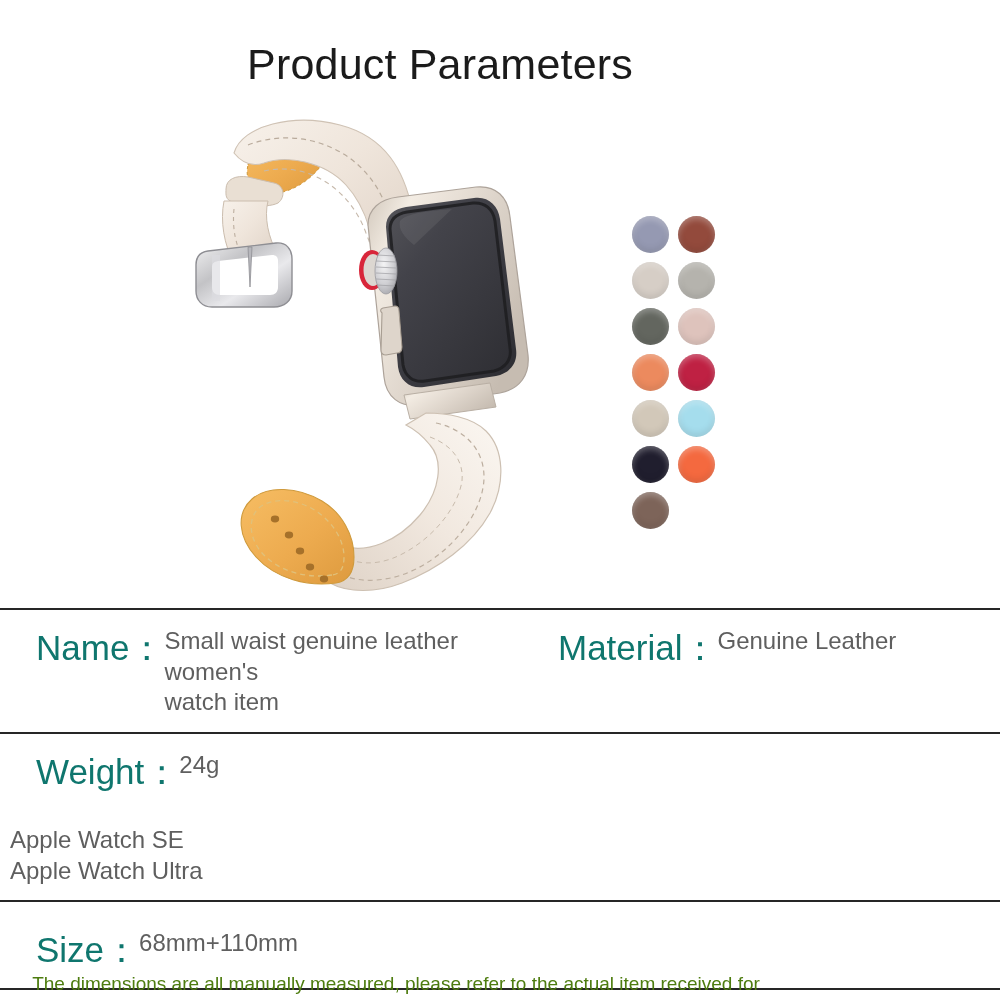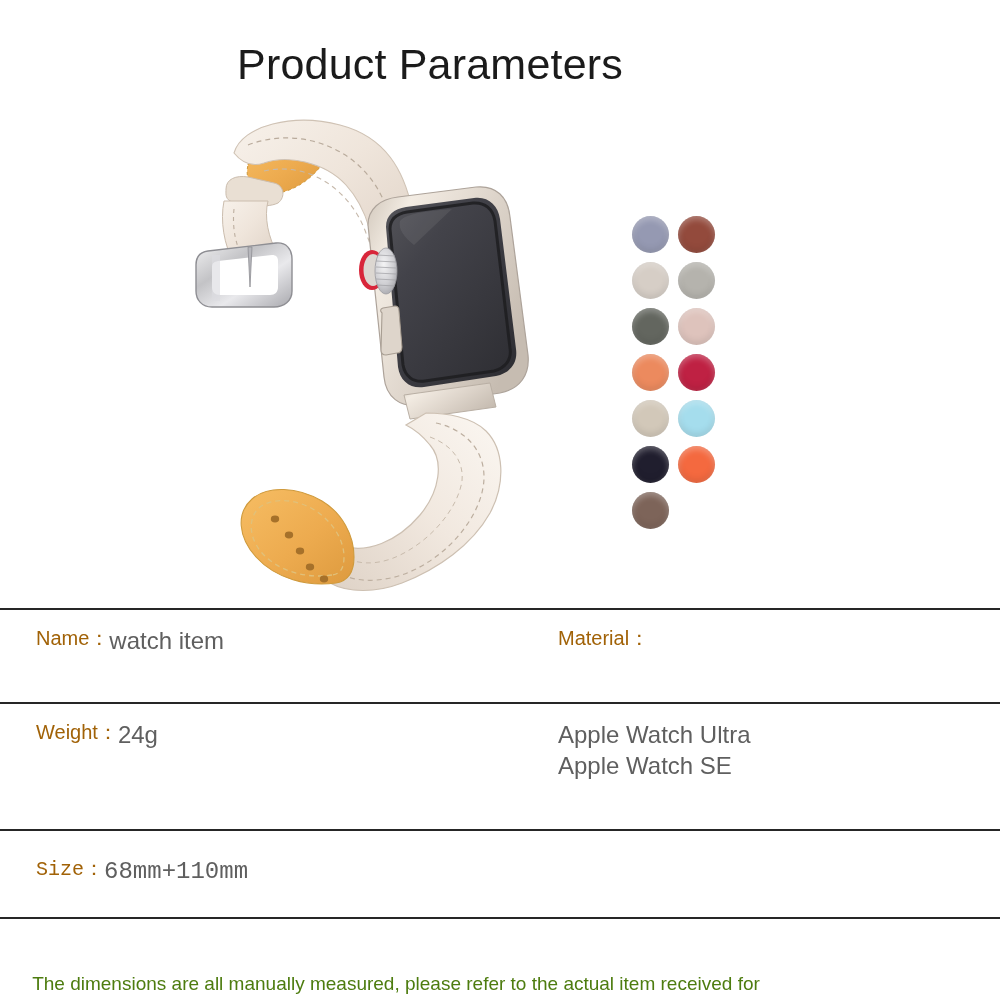--- a/index.html
+++ b/index.html
@@ -11,21 +11,21 @@
     width: 1000px;
     height: 1000px;
     font-family: "Liberation Sans", sans-serif;
     overflow: hidden;
     position: relative;
   }
 
   
   .page-title {
     position: absolute;
-    left: 6px;
+    left: 16px;
     top: 40px;
     width: 848px;
     text-align: center;
     font-size: 43px;
     font-weight: 400;
     color: #1b1b1b;
     letter-spacing: 0.2px;
   }
 
   
@@ -82,37 +82,37 @@
   }
   .cell {
     box-sizing: border-box;
     display: flex;
     align-items: flex-start;
   }
   .cell-left  { width: 548px; padding: 16px 0 14px 36px; }
   .cell-right { width: 452px; padding: 16px 0 14px 10px; }
 
   .spec-label {
-    font-size: 20px;
-    color: #a16207;
+    font-size: 35px;
+    color: #0f766e;
     white-space: nowrap;
     line-height: 1.28;
     flex: 0 0 auto;
   }
   .spec-value {
     font-size: 24px;
     color: #5f5f5f;
     line-height: 1.28;
     font-weight: 300;
   }
   .spec-value .vline { display: block; }
 
   .row-name   { min-height: 92px; }
-  .row-weight { min-height: 125px; }
-  .row-size   { min-height: 86px; font-family: Liberation Mono, monospace; }
+  .row-weight { min-height: 125px; flex-direction: column; }
+  .row-size   { min-height: 86px; }
   .row-size .cell-left { padding-top: 26px; }
 
   
   .row-weight .cell-left,
   .row-name .cell-right { }
 
   
   .footer-note {
     position: absolute;
     left: 0;
@@ -299,39 +299,41 @@
 </div>
 
 <div class="spec-table">
 
   <div class="rule"></div>
 
   <div class="spec-row row-name">
     <div class="cell cell-left">
       <span class="spec-label">Name：</span>
       <span class="spec-value">
+        <span class="vline">Small waist genuine leather women's</span>
         <span class="vline">watch item</span>
       </span>
     </div>
     <div class="cell cell-right">
       <span class="spec-label">Material：</span>
+      <span class="spec-value">Genuine Leather</span>
     </div>
   </div>
 
   <div class="rule"></div>
 
   <div class="spec-row row-weight">
     <div class="cell cell-left">
       <span class="spec-label">Weight：</span>
       <span class="spec-value">24g</span>
     </div>
     <div class="cell cell-right">
       <span class="spec-value">
+        <span class="vline">Apple Watch SE</span>
         <span class="vline">Apple Watch Ultra</span>
-        <span class="vline">Apple Watch SE</span>
       </span>
     </div>
   </div>
 
   <div class="rule"></div>
 
   <div class="spec-row row-size">
     <div class="cell cell-left">
       <span class="spec-label">Size：</span>
       <span class="spec-value">68mm+110mm</span>

